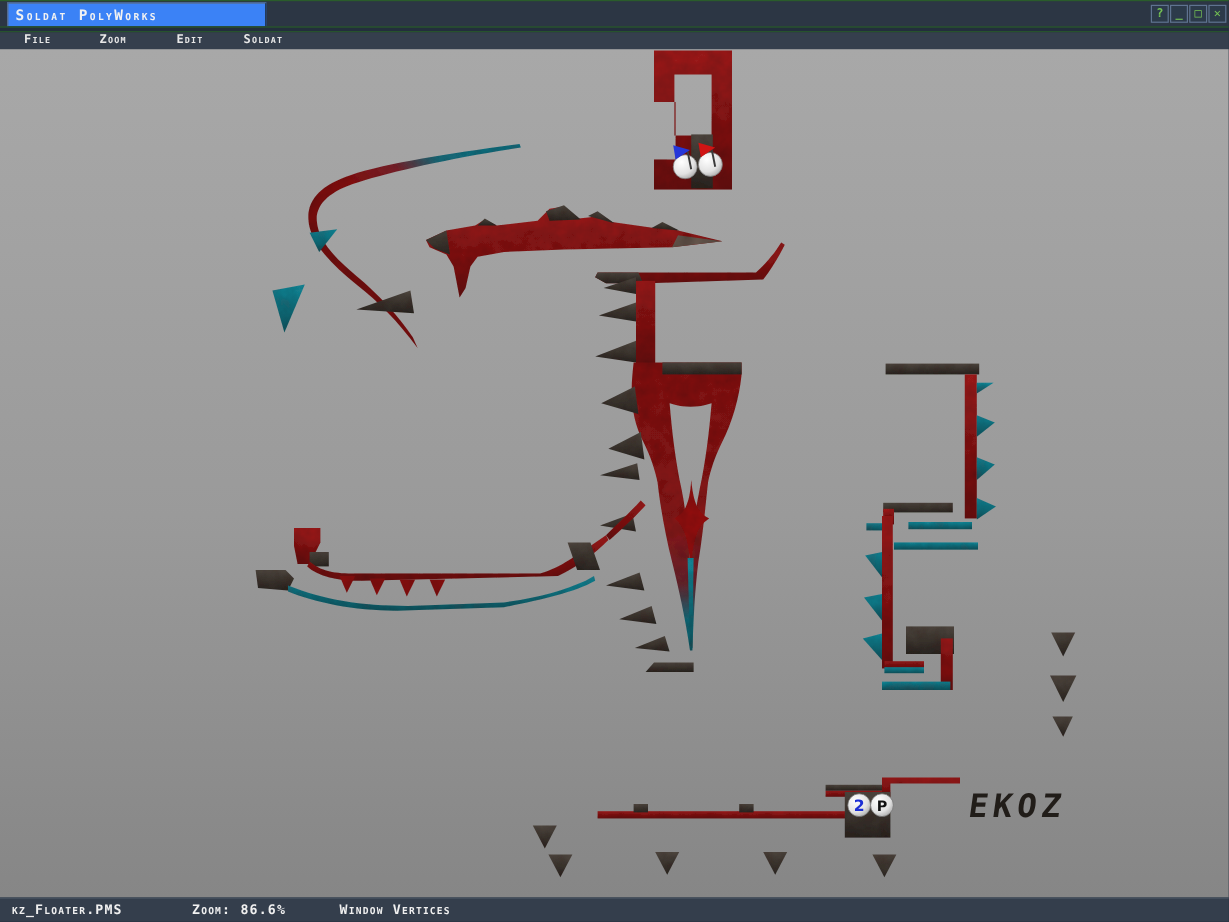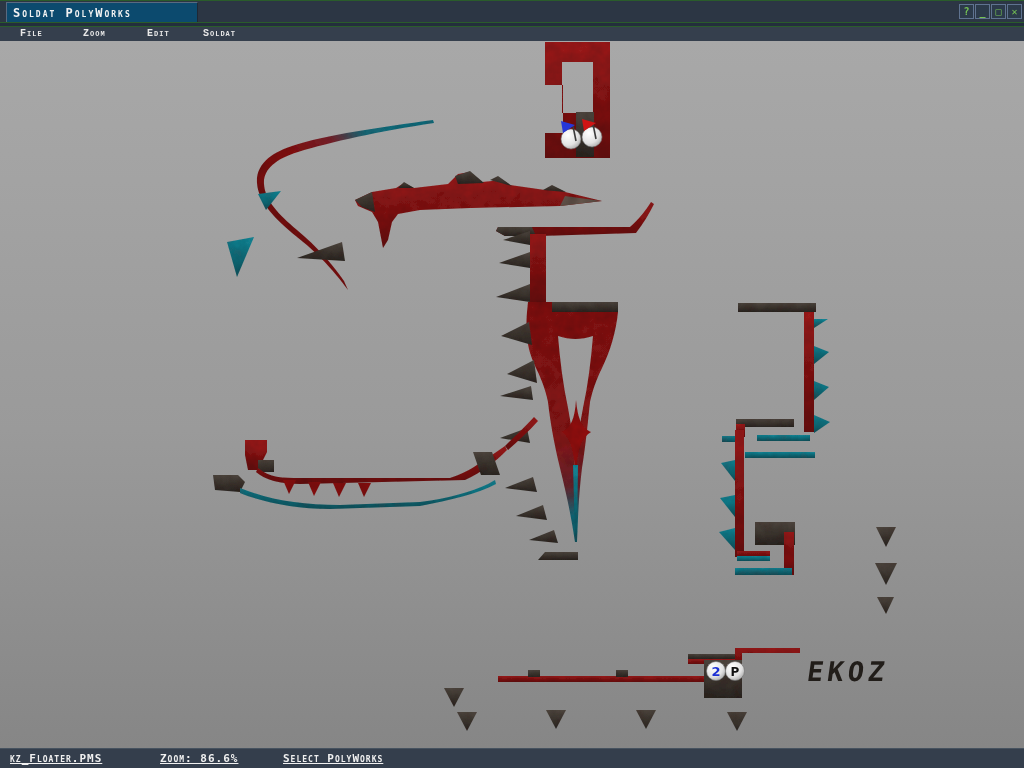--- a/index.html
+++ b/index.html
@@ -3,48 +3,48 @@
 <meta charset="utf-8">
 <style>
   * { margin:0; padding:0; box-sizing:border-box; }
   html,body { width:1024px; height:768px; overflow:hidden; background:#2c3644;
               font-family:"DejaVu Sans Mono","Liberation Mono",monospace; }
   .app { position:relative; width:1024px; height:768px; }
 
   
   .titlebar { position:absolute; left:0; top:0; width:1024px; height:22px;
               background:#2c3644; border-top:1px solid #2a5c2b; }
-  .title-panel { position:absolute; left:6px; top:1px; width:192px; height:21px;
-                 background:#0c4a6e; border:1px solid #5a6a80; border-bottom-color:#1f2834;
+  .title-panel { position:absolute; left:6px; top:1px; width:216px; height:21px;
+                 background:#3b82f6; border:1px solid #5a6a80; border-bottom-color:#1f2834;
                  border-right-color:#1f2834; display:flex; align-items:center; padding-left:6px; }
   .title-text { color:#f2f2f2; font-weight:bold; font-size:12px; letter-spacing:2px;
                 font-variant:small-caps; white-space:nowrap; }
   .winbtns { position:absolute; right:2px; top:3px; display:flex; gap:1px; }
   .winbtn { width:15px; height:15px; background:#2c3a4a; border:1px solid #5f7390;
             color:#74c153; font-weight:bold; font-size:10px; line-height:13px;
             text-align:center; cursor:default; }
   .pinstripes { position:absolute; left:0; top:22px; width:1024px; height:5px;
                 background:#232e3c; border-top:1px solid #2a5c2b; border-bottom:1px solid #2a5c2b; }
 
   
   .menubar { position:absolute; left:0; top:27px; width:1024px; height:14px; background:#353f4d; }
   .menu-item { position:absolute; top:0; height:14px; color:#e8e8e8; font-weight:bold;
-               font-size:10px; line-height:14px; letter-spacing:1px; font-variant:small-caps;font-family:Liberation Mono, monospace; }
+               font-size:10px; line-height:14px; letter-spacing:1px; font-variant:small-caps; }
 
   
   .canvas { position:absolute; left:0; top:41px; width:1024px; height:707px;
             background:linear-gradient(#a8a8a8,#9a9a9a 55%,#868686); }
   .canvas svg { display:block; }
 
   
   .statusbar { position:absolute; left:0; top:748px; width:1024px; height:20px;
                background:#343e4c; border-top:1px solid #46525f; }
   .status-item { position:absolute; top:0; height:20px; line-height:20px; color:#f0f0f0;
                  font-weight:bold; font-size:11px; letter-spacing:1px; font-variant:small-caps;
-                 white-space:nowrap;text-decoration:underline; }
+                 white-space:nowrap; }
 </style>
 </head>
 <body>
 
 <div class="app">
 
   <div class="titlebar">
     <div class="title-panel">
       <span class="title-text">Soldat PolyWorks</span>
     </div>
@@ -245,16 +245,16 @@
         <g transform="translate(806,681) skewX(-8)">
           <text x="0" y="0" font-size="27" font-weight="bold" letter-spacing="4" font-family="DejaVu Sans Mono, monospace" fill="#191410" opacity="0.92">EKOZ</text>
         </g>
       </g>
     </svg>
   </div>
 
   <div class="statusbar">
     <span class="status-item" style="left:10px">kz_Floater.PMS</span>
     <span class="status-item" style="left:160px">Zoom: 86.6%</span>
-    <span class="status-item" style="left:283px">Select PolyWorks</span>
+    <span class="status-item" style="left:283px">Window Vertices</span>
   </div>
 
 </div>
 
 </body></html>

